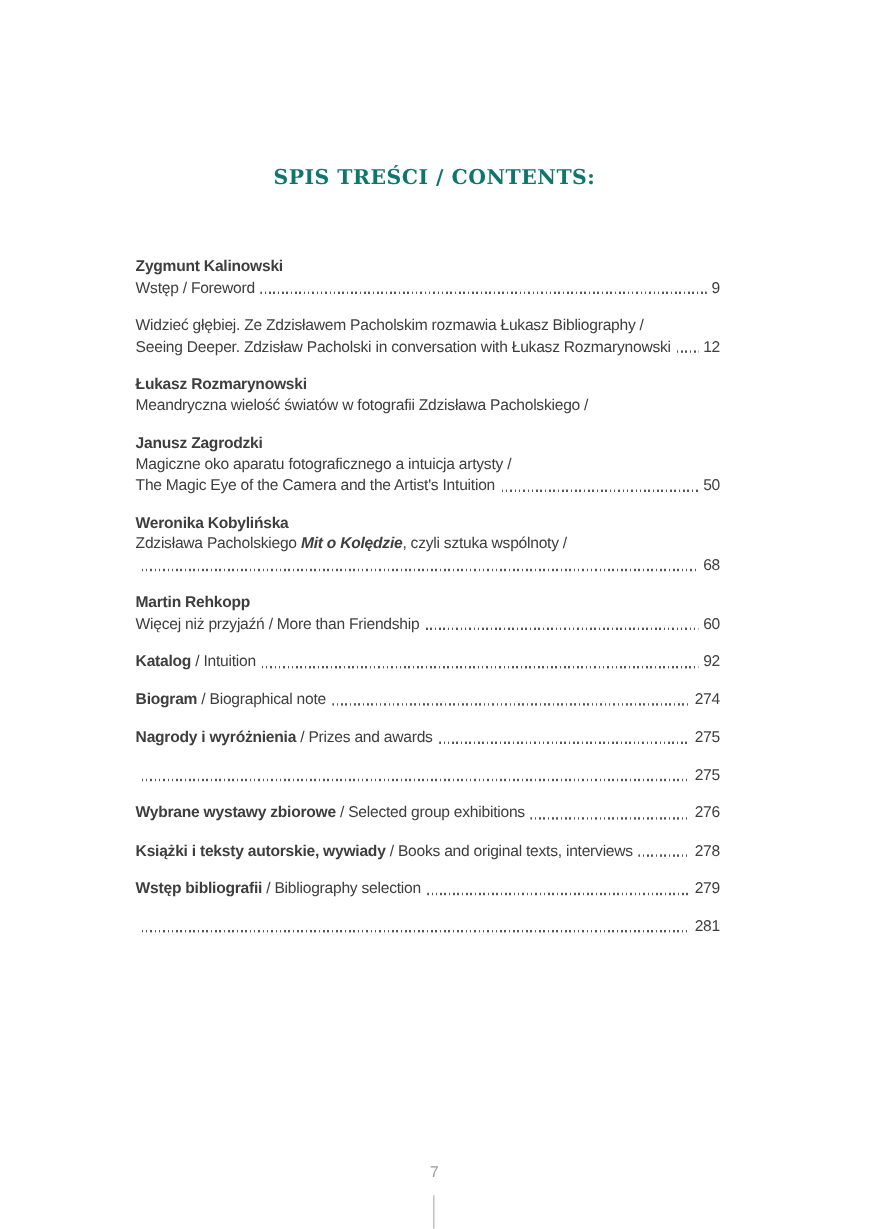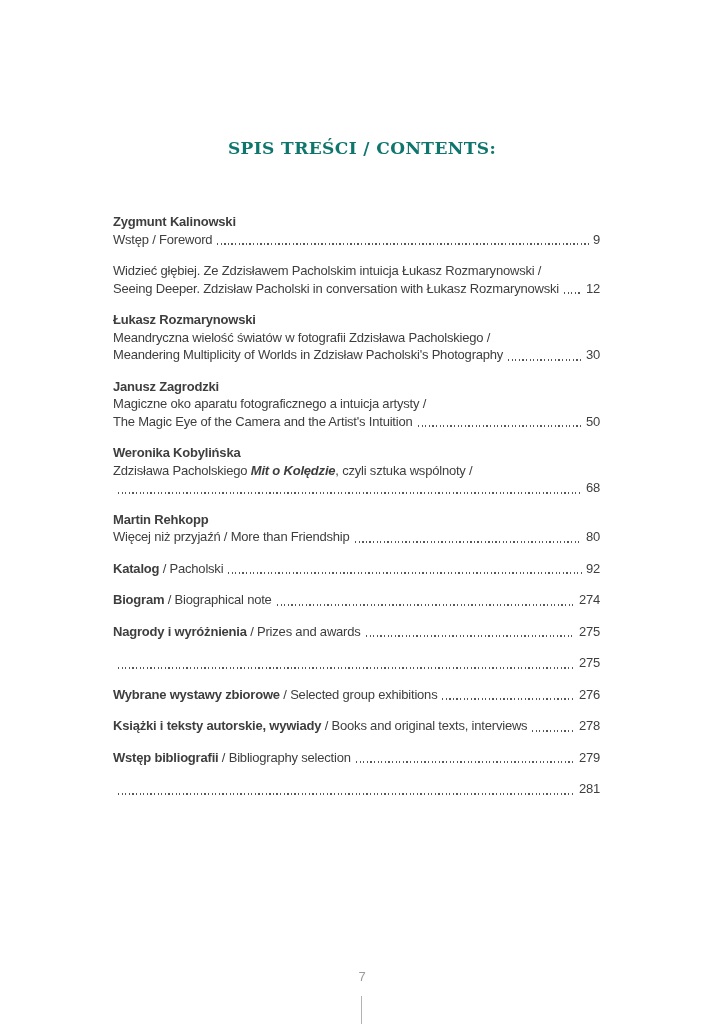--- a/index.html
+++ b/index.html
@@ -82,35 +82,30 @@
   <div class="toc">
       <div class="entry">
         <div class="author">Zygmunt Kalinowski</div>
         <div class="line last">
           <span class="segs"><span>Wstęp / Foreword</span></span>
           <span class="leader"></span>
           <span class="pnum">9</span>
         </div>
       </div>
       <div class="entry">
-        <div class="line"><span class="segs"><span>Widzieć głębiej. Ze Zdzisławem Pacholskim intuicja Łukasz Rozmarynowski /</span></span></div>
+        <div class="line"><span class="segs"><span>Widzieć głębiej. Ze Zdzisławem Pacholskim rozmawia Łukasz Bibliography /</span></span></div>
         <div class="line last">
           <span class="segs"><span>Seeing Deeper. Zdzisław Pacholski in conversation with Łukasz Rozmarynowski</span></span>
           <span class="leader"></span>
           <span class="pnum">12</span>
         </div>
       </div>
       <div class="entry">
         <div class="author">Łukasz Rozmarynowski</div>
         <div class="line"><span class="segs"><span>Meandryczna wielość światów w fotografii Zdzisława Pacholskiego /</span></span></div>
-        <div class="line last">
-          <span class="segs"><span>Meandering Multiplicity of Worlds in Zdzisław Pacholski's Photography</span></span>
-          <span class="leader"></span>
-          <span class="pnum">30</span>
-        </div>
       </div>
       <div class="entry">
         <div class="author">Janusz Zagrodzki</div>
         <div class="line"><span class="segs"><span>Magiczne oko aparatu fotograficznego a intuicja artysty /</span></span></div>
         <div class="line last">
           <span class="segs"><span>The Magic Eye of the Camera and the Artist's Intuition</span></span>
           <span class="leader"></span>
           <span class="pnum">50</span>
         </div>
       </div>
@@ -120,26 +115,26 @@
         <div class="line last">
           <span class="leader"></span>
           <span class="pnum">68</span>
         </div>
       </div>
       <div class="entry">
         <div class="author">Martin Rehkopp</div>
         <div class="line last">
           <span class="segs"><span>Więcej niż przyjaźń / More than Friendship</span></span>
           <span class="leader"></span>
-          <span class="pnum">80</span>
+          <span class="pnum">60</span>
         </div>
       </div>
       <div class="entry">
         <div class="line last">
-          <span class="segs"><span class="b">Katalog</span><span> / Pacholski</span></span>
+          <span class="segs"><span class="b">Katalog</span><span> / Intuition</span></span>
           <span class="leader"></span>
           <span class="pnum">92</span>
         </div>
       </div>
       <div class="entry">
         <div class="line last">
           <span class="segs"><span class="b">Biogram</span><span> / Biographical note</span></span>
           <span class="leader"></span>
           <span class="pnum">274</span>
         </div>

